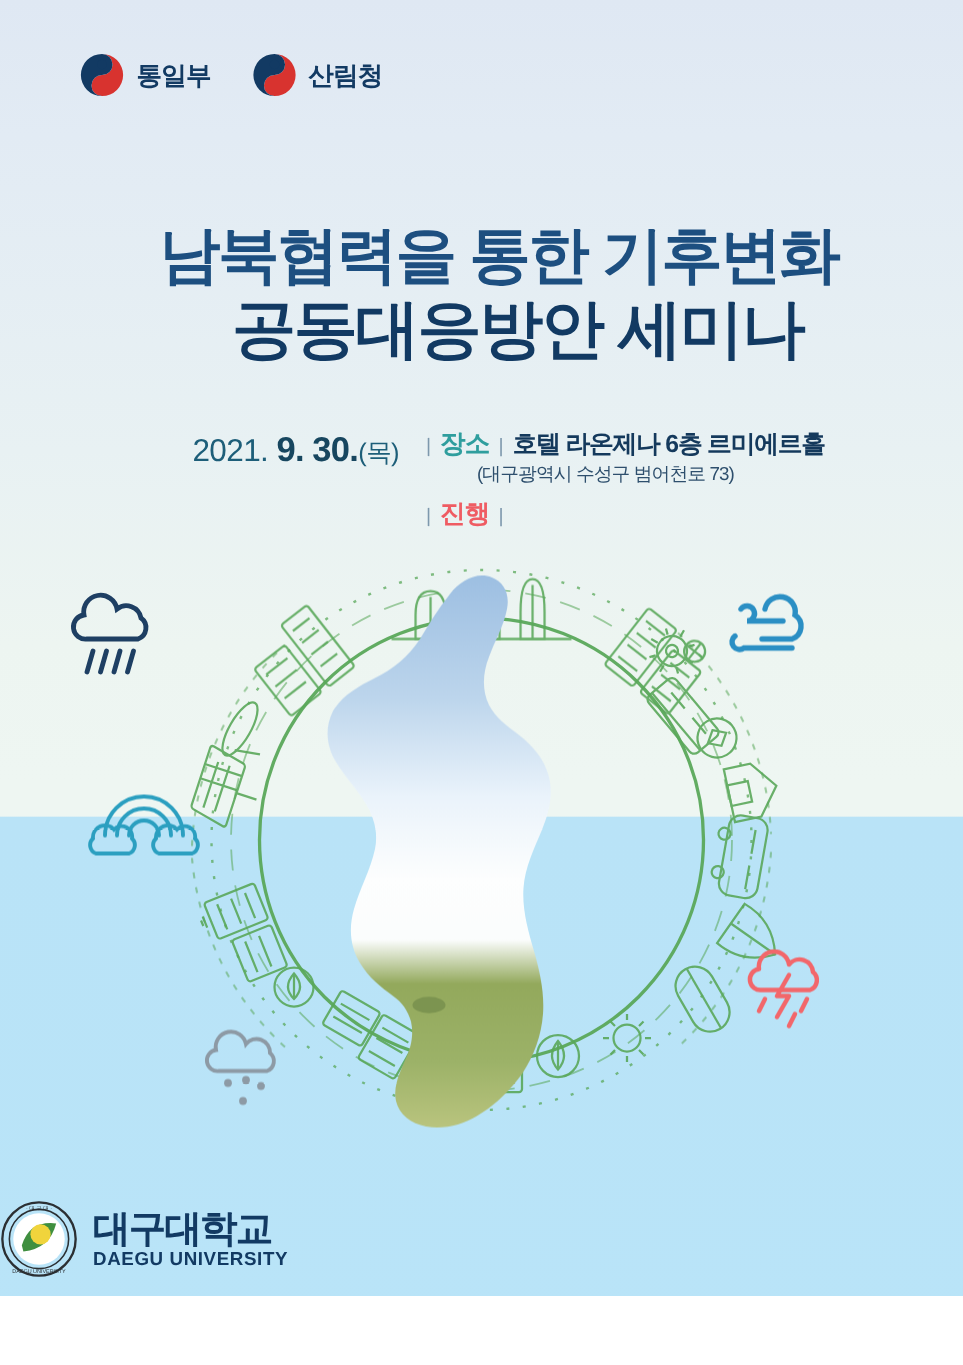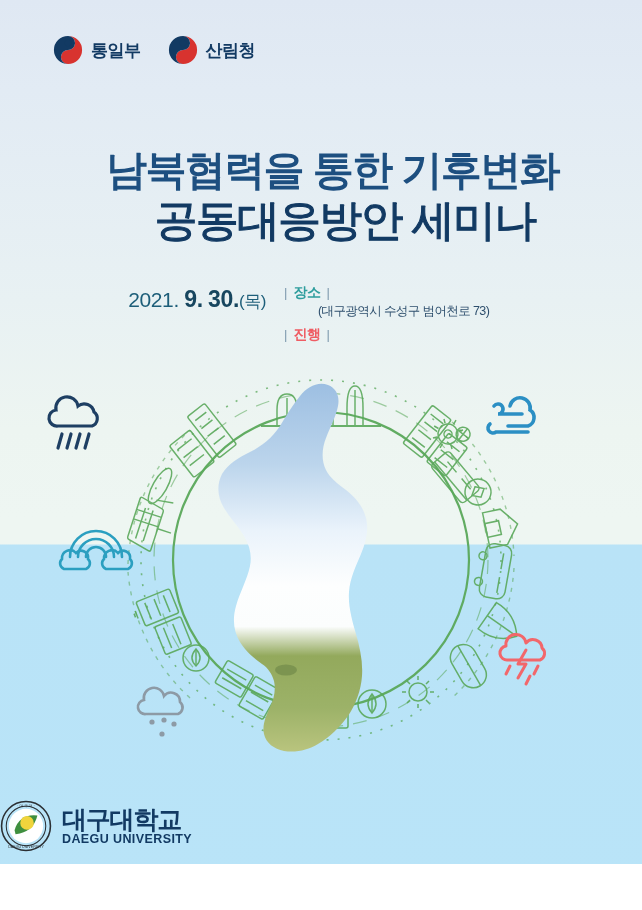--- a/index.html
+++ b/index.html
@@ -126,21 +126,21 @@
     width: 250px;
     padding-left: 4px;
   }
   .info-row {
     display: flex;
     align-items: baseline;
     gap: 6px;
     white-space: nowrap;
   }
   .tag {
-    font-size: 14px;
+    font-size: 17px;
     font-weight: bold;
     letter-spacing: -0.5px;
     flex: 0 0 auto;
   }
   .tag-venue { color: #2f9e9e; }
   .tag-format { color: #ef5c63; }
   .bar {
     color: #7d98ad;
     font-size: 13px;
     font-weight: normal;
@@ -236,20 +236,21 @@
         <span class="date-strong">30.</span><span class="date-dow">(목)</span>
       </div>
     </div>
 
     <div class="info-right">
 
       <div class="info-row">
         <span class="bar">|</span>
         <span class="tag tag-venue">장소</span>
         <span class="bar">|</span>
+        <span class="info-main">호텔 라온제나 6층 르미에르홀</span>
       </div>
       <div class="info-sub">(대구광역시 수성구 범어천로 73)</div>
 
       <div class="info-row">
         <span class="bar">|</span>
         <span class="tag tag-format">진행</span>
         <span class="bar">|</span>
       </div>
 
     </div>

